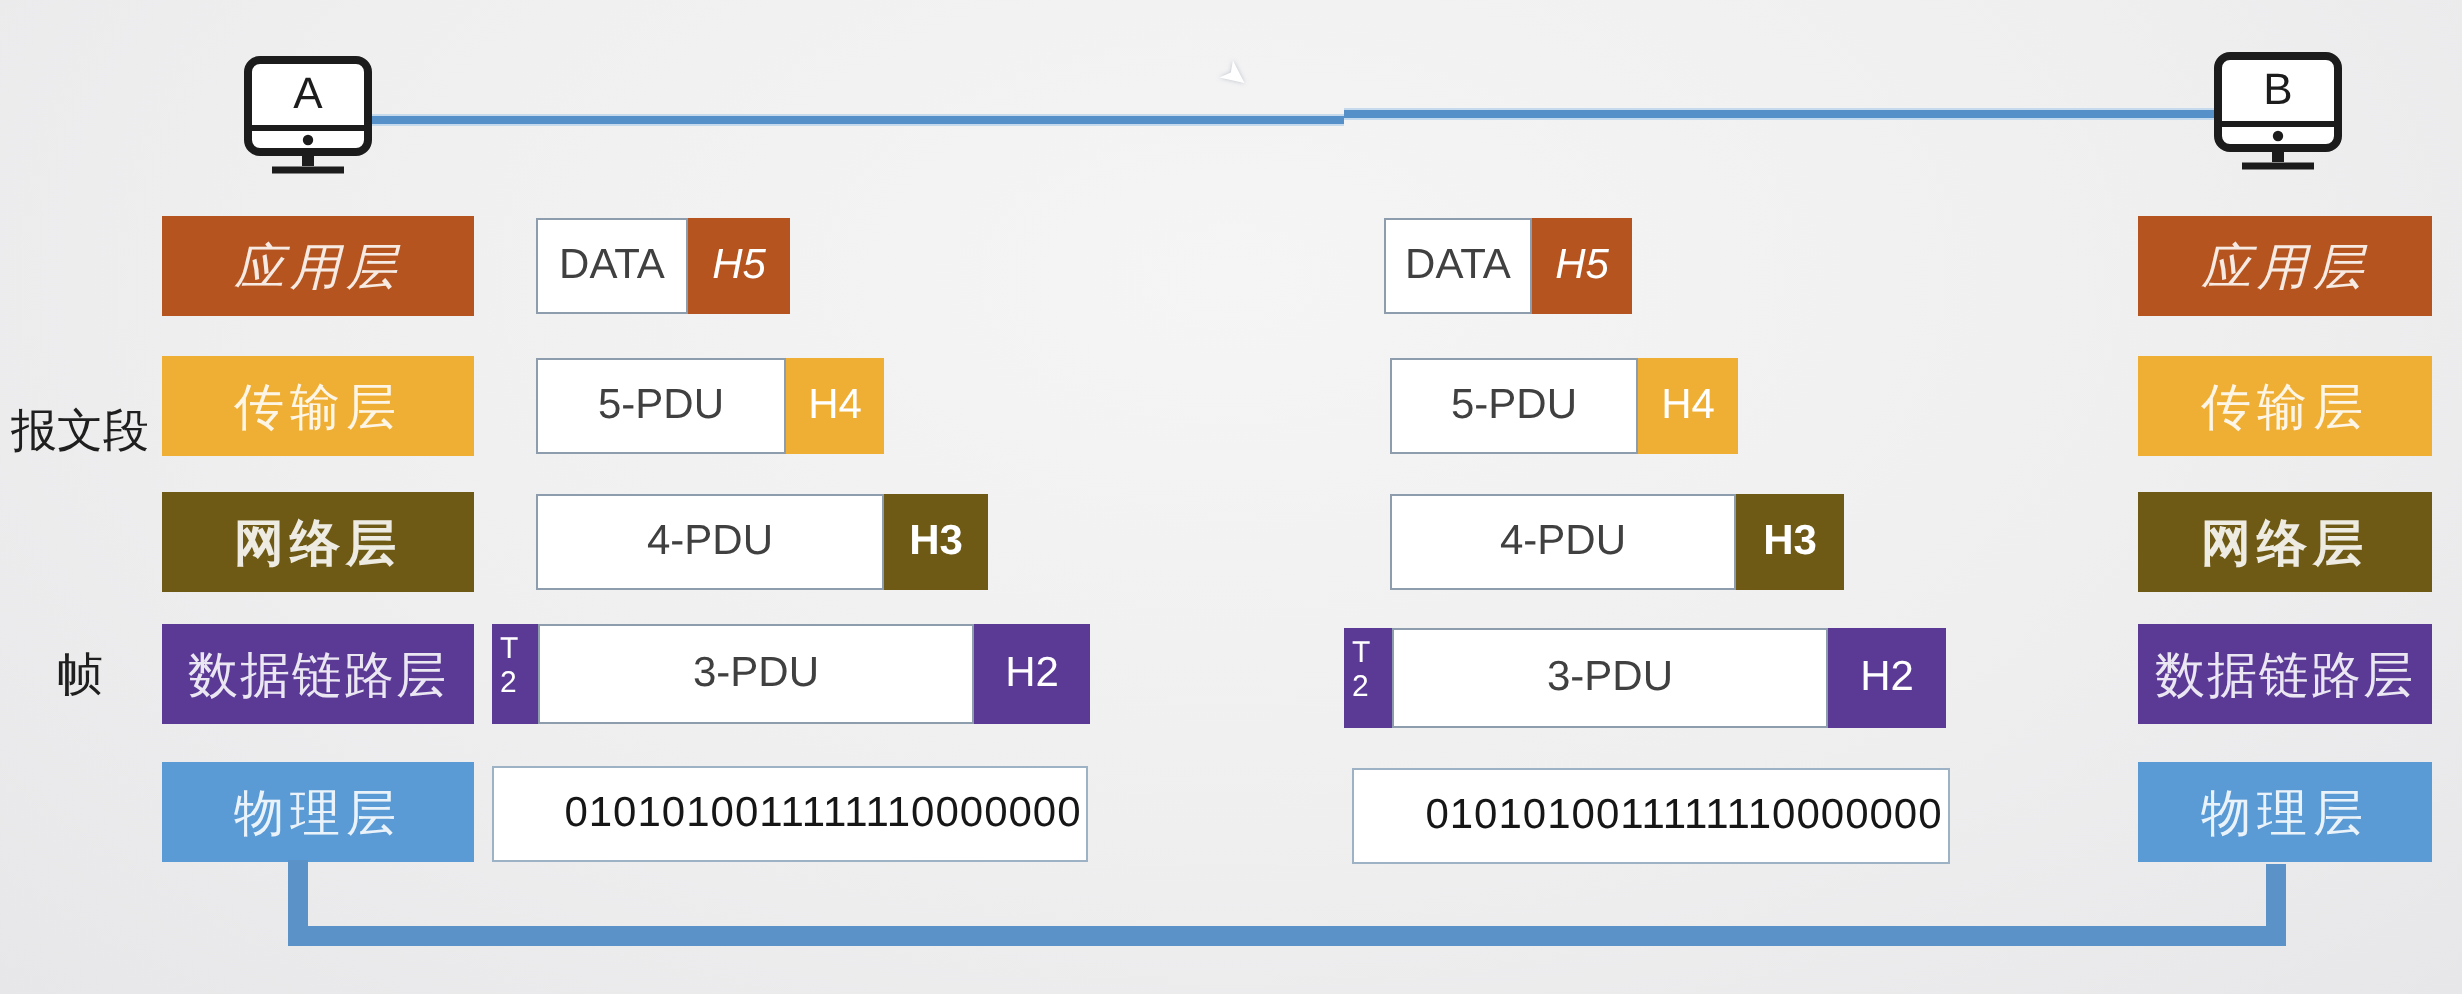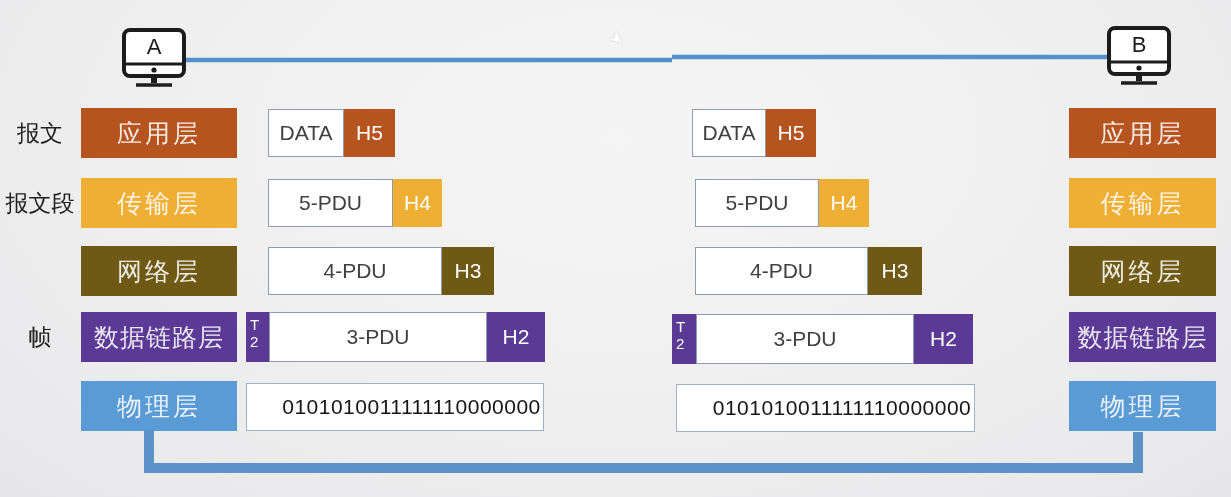--- a/index.html
+++ b/index.html
@@ -5,23 +5,23 @@
   html,body{margin:0;padding:0;}
   body{
     width:1231px;height:497px;overflow:hidden;
     font-family:"Liberation Sans","DejaVu Sans",sans-serif;
   }
   #canvas{
     position:relative;width:1231px;height:497px;
     background:radial-gradient(ellipse at 50% 28%, #f5f5f6 0%, #efeff0 55%, #e7e7e9 100%);
   }
   
-  .c-app  {background:#B5541F;}
+  .c-app  {background:#B5541F;font-style:italic;}
   .c-trans{background:#EFAF35;}
-  .c-net  {background:#6E5A15;}
+  .c-net  {background:#6E5A15;font-weight:bold;}
   .c-dl   {background:#5B3A96;}
   .c-phys {background:#5B9BD5;}
 
   .layer-box{
     position:absolute;height:50px;display:flex;align-items:center;justify-content:center;
     color:rgba(255,255,255,0.88);font-size:25px;letter-spacing:3px;white-space:nowrap;
   }
   .row-label{
     position:absolute;height:50px;display:flex;align-items:center;justify-content:center;
     color:#1f1f1f;font-size:23px;white-space:nowrap;
@@ -86,22 +86,21 @@
     <svg width="66" height="62" viewBox="0 0 66 62">
       <rect x="3" y="3" width="60" height="46" rx="6" fill="#ffffff" stroke="#1c1c1c" stroke-width="4"></rect>
       <line x1="3" y1="37" x2="63" y2="37" stroke="#1c1c1c" stroke-width="3"></line>
       <circle cx="33" cy="43" r="2.6" fill="#1c1c1c"></circle>
       <rect x="30" y="49" width="6" height="7" fill="#1c1c1c"></rect>
       <line x1="15" y1="58" x2="51" y2="58" stroke="#1c1c1c" stroke-width="3.5"></line>
     </svg>
     <div class="host-label">B</div>
   </div>
 
-  <div class="row-label" style="left:2px;top:108px;width:76px;">报文</div>
-  <div class="row-label" style="left:2px;top:178px;width:76px;">报文段</div>
+  <div class="row-label" style="left:2px;top:190px;width:76px;">报文段</div>
   <div class="row-label" style="left:2px;top:312px;width:76px;">帧</div>
 
   <div class="layer-box c-app" style="left:81px;top:108px;width:156px;">应用层</div>
   <div class="layer-box c-trans" style="left:81px;top:178px;width:156px;">传输层</div>
   <div class="layer-box c-net" style="left:81px;top:246px;width:156px;">网络层</div>
   <div class="layer-box c-dl" style="left:81px;top:312px;width:156px;letter-spacing:1px;">数据链路层</div>
   <div class="layer-box c-phys" style="left:81px;top:381px;width:156px;">物理层</div>
 
   <div class="layer-box c-app" style="left:1069px;top:108px;width:147px;">应用层</div>
   <div class="layer-box c-trans" style="left:1069px;top:178px;width:147px;">传输层</div>

